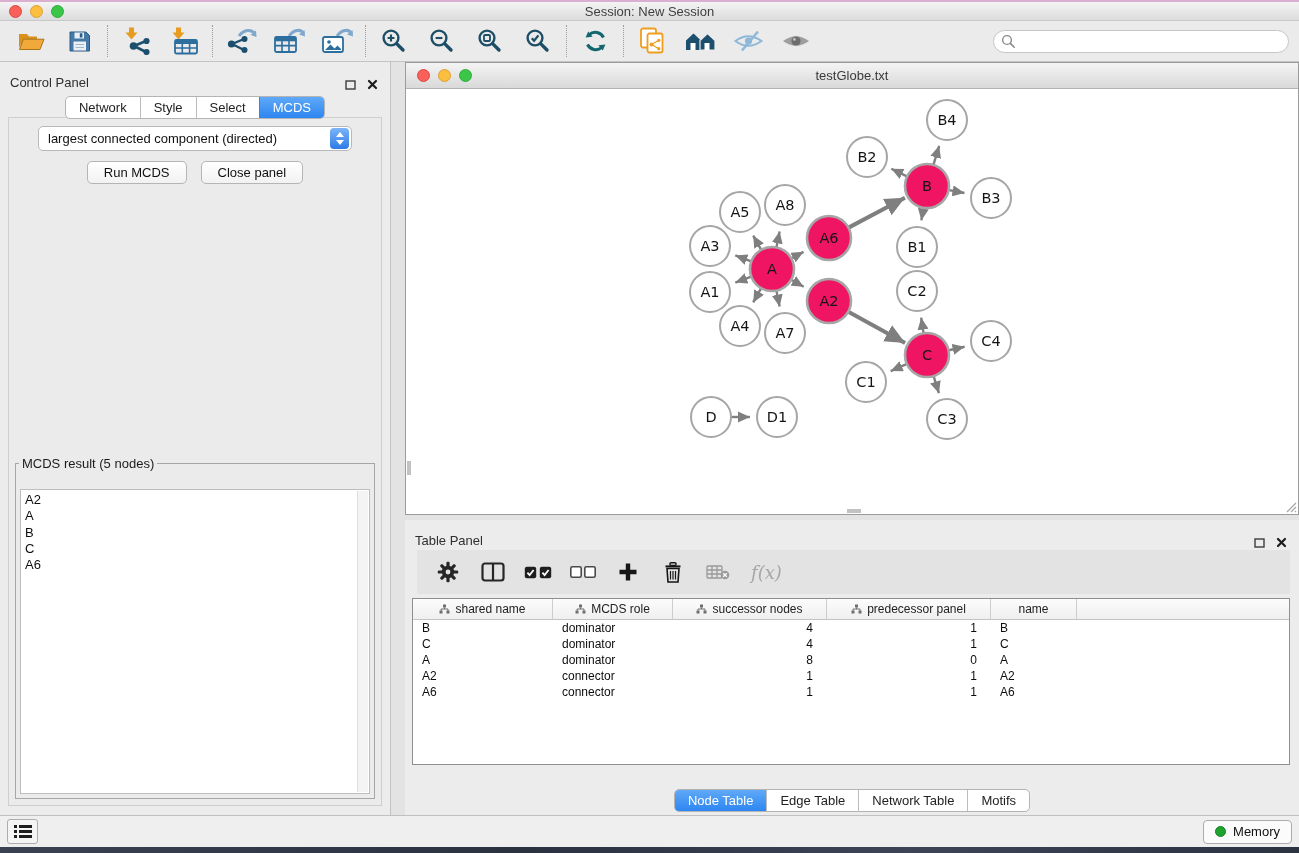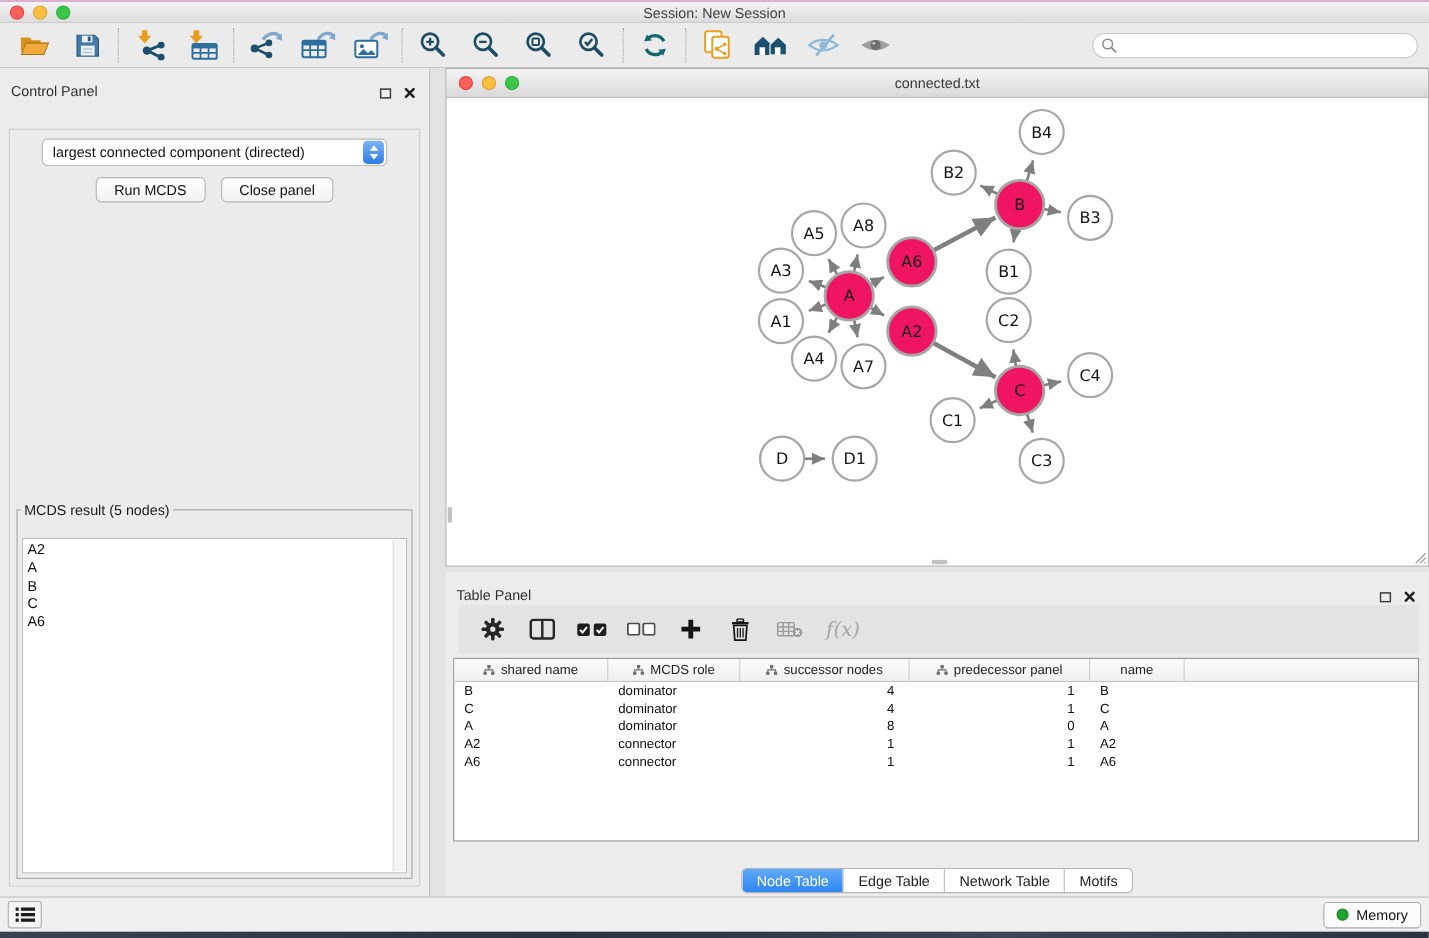--- a/index.html
+++ b/index.html
@@ -282,20 +282,28 @@
         <span class="panel-title">Control Panel</span>
         <span class="head-icons">
           <svg width="11" height="10" viewBox="0 0 11 10">
             <rect x="1" y="1" width="9" height="8" fill="none" stroke="#3d3d3d" stroke-width="1.4"></rect>
           </svg>
           <svg width="11" height="11" viewBox="0 0 11 11">
             <path d="M2 2 L9 9 M9 2 L2 9" stroke="#1d1d1d" stroke-width="2.2" stroke-linecap="round"></path>
           </svg>
         </span>
       </div>
+      <div class="cp-tabs-row">
+        <div class="seg">
+            <span class="seg-item">Network</span>
+            <span class="seg-item">Style</span>
+            <span class="seg-item">Select</span>
+            <span class="seg-item active">MCDS</span>
+          </div>
+      </div>
       <div class="cp-content">
         <div class="combo">
           <span class="combo-value">largest connected component (directed)</span>
           <span class="stepper">
             <span class="arr-up"></span>
               <span class="arr-down"></span>
           </span>
         </div>
         <div class="btn-row">
           <button class="push-btn">Run MCDS</button>
@@ -317,21 +325,21 @@
       </div>
     </div>
 
     <div class="net-window">
       <div class="net-titlebar">
         <div class="lights">
           <span class="light red"></span>
           <span class="light yellow"></span>
           <span class="light green"></span>
         </div>
-        <div class="title">connected.txt</div>
+        <div class="title">testGlobe.txt</div>
       </div>
       <div class="net-canvas">
         <svg width="892" height="424" viewBox="0 0 892 424">
           <defs>
             <marker id="arrowhead" markerWidth="5.5" markerHeight="4.6" refX="5" refY="2.3" orient="auto">
               <path d="M0,0 L5,2.3 L0,4.6 Z" fill="#7F7F7F"></path>
             </marker>
           </defs>
         <line x1="356.20930486584723" y1="161.56032429229037" x2="347.21743843110625" y2="145.543562205408" stroke="#7F7F7F" stroke-width="2.4" marker-end="url(#arrowhead)"></line>
             <line x1="369.9811984858021" y1="159.40025360835892" x2="373.62538204416717" y2="141.45965762871543" stroke="#7F7F7F" stroke-width="2.4" marker-end="url(#arrowhead)"></line>

